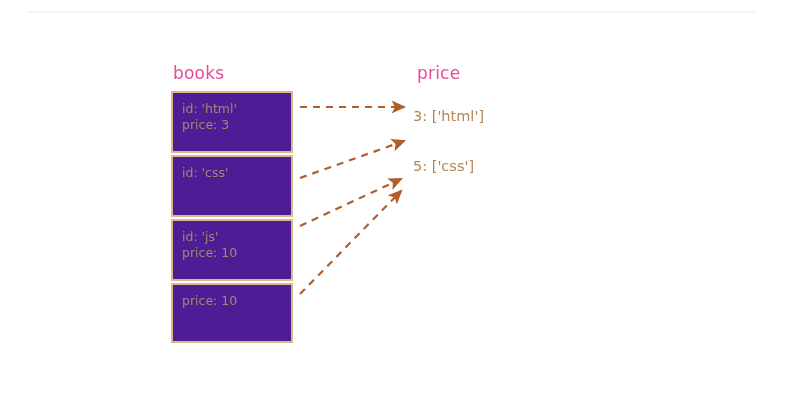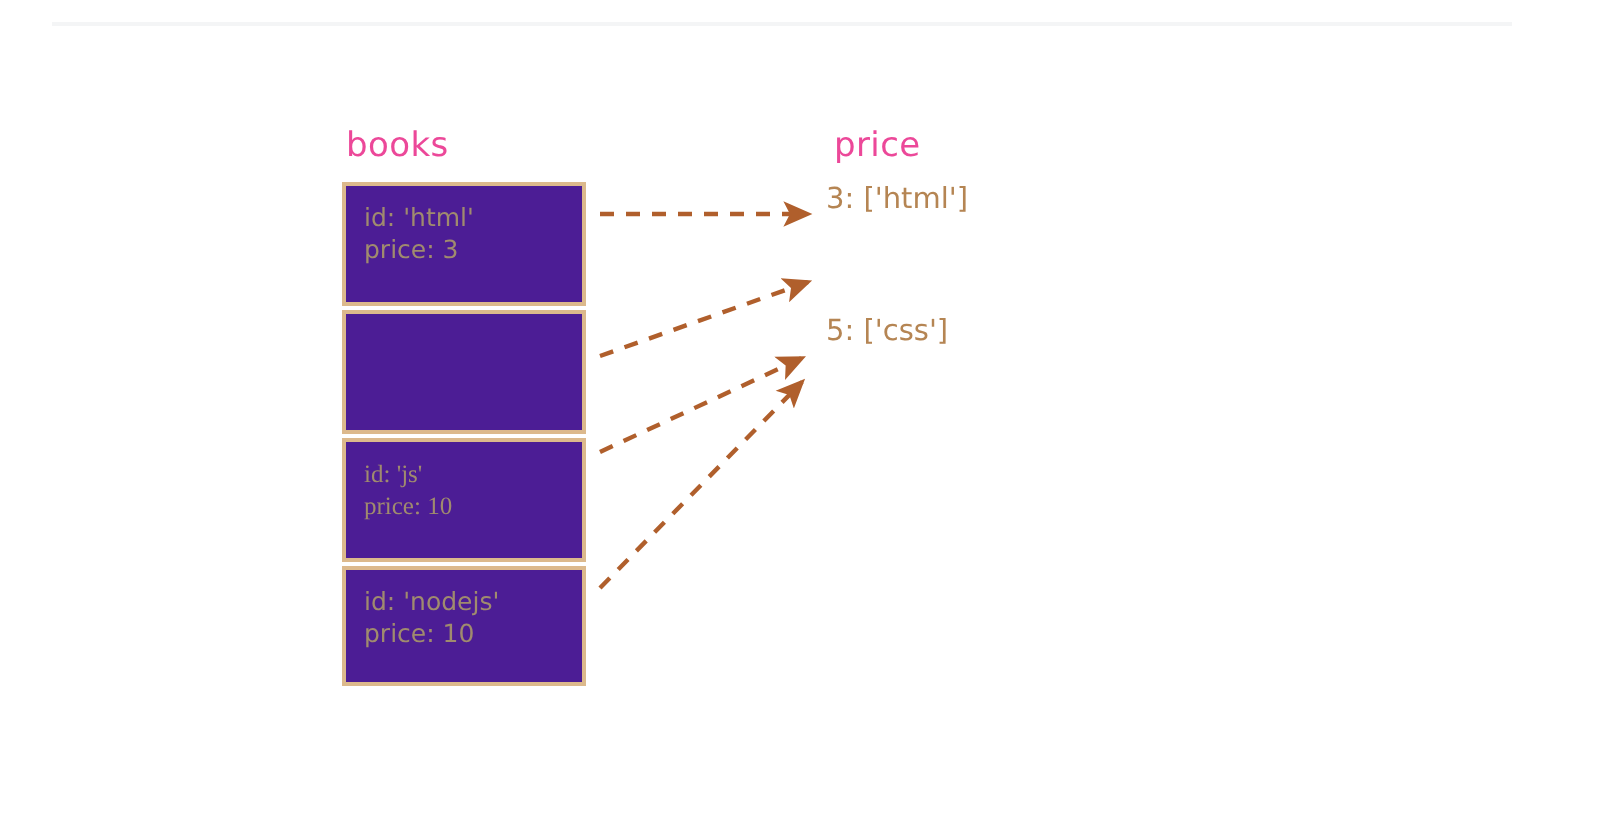--- a/index.html
+++ b/index.html
@@ -55,32 +55,32 @@
     padding: 8px 0 6px 9px;
   }
   .book-box .line {
     font-size: 12.5px;
     color: #a08b6e;
     line-height: 16px;
     white-space: nowrap;
   }
   #book-box-0 { top: 91px;  height: 62px; }
   #book-box-1 { top: 155px; height: 62px; }
-  #book-box-2 { top: 219px; height: 62px; font-family: Liberation Serif, serif; }
+  #book-box-2 { top: 219px; height: 62px; }
   #book-box-3 { top: 283px; height: 60px; }
 
   
   .index-entry {
     position: absolute;
     left: 413px;
     font-size: 14.5px;
     color: #b58553;
     white-space: nowrap;
   }
-  #index-entry-0 { top: 92px; }
+  #index-entry-0 { top: 108px; }
   #index-entry-1 { top: 129px; margin-top: 29px; }
   #index-entry-2 { top: 160px; }
 
   
   #arrow-layer {
     position: absolute;
     left: 0;
     top: 0;
     width: 800px;
     height: 411px;
@@ -97,29 +97,29 @@
   <div class="col-heading" id="books-heading">books</div>
 
   <div class="col-heading" id="index-heading">price</div>
 
   <div class="book-box" id="book-box-0">
     <div class="line">id: 'html'</div>
     <div class="line">price: 3</div>
   </div>
 
   <div class="book-box" id="book-box-1">
+    <div class="line">id: 'css'</div>
   </div>
 
   <div class="book-box" id="book-box-2">
     <div class="line">id: 'js'</div>
     <div class="line">price: 10</div>
   </div>
 
   <div class="book-box" id="book-box-3">
-    <div class="line">id: 'nodejs'</div>
     <div class="line">price: 10</div>
   </div>
 
   <div class="index-entry" id="index-entry-0">3: ['html']</div>
 
   <div class="index-entry" id="index-entry-1">5: ['css']</div>
 
 
   <svg id="arrow-layer" viewBox="0 0 800 411">
     <defs>

